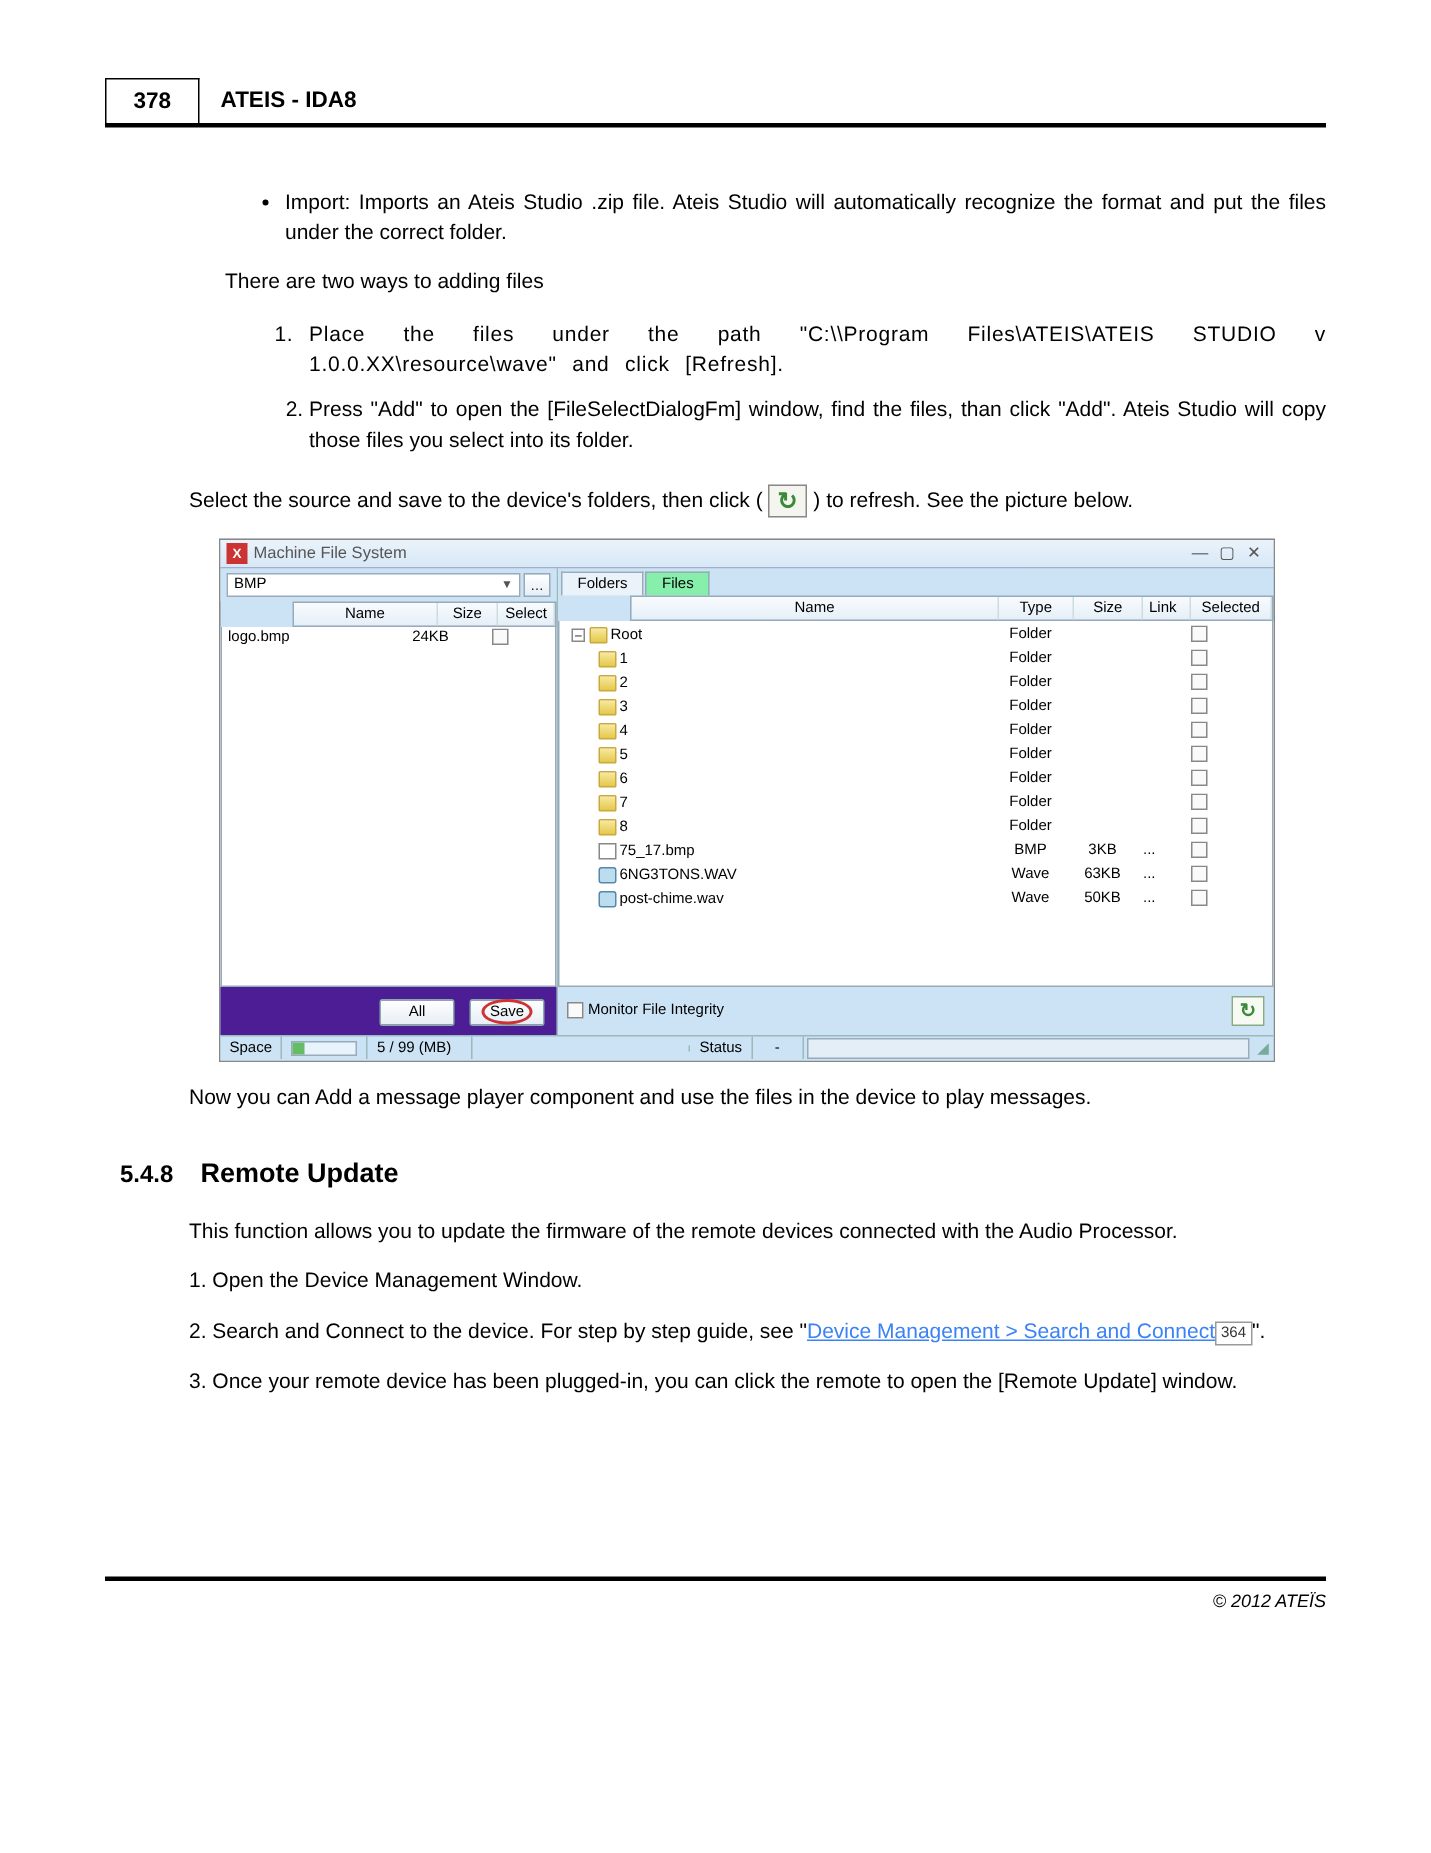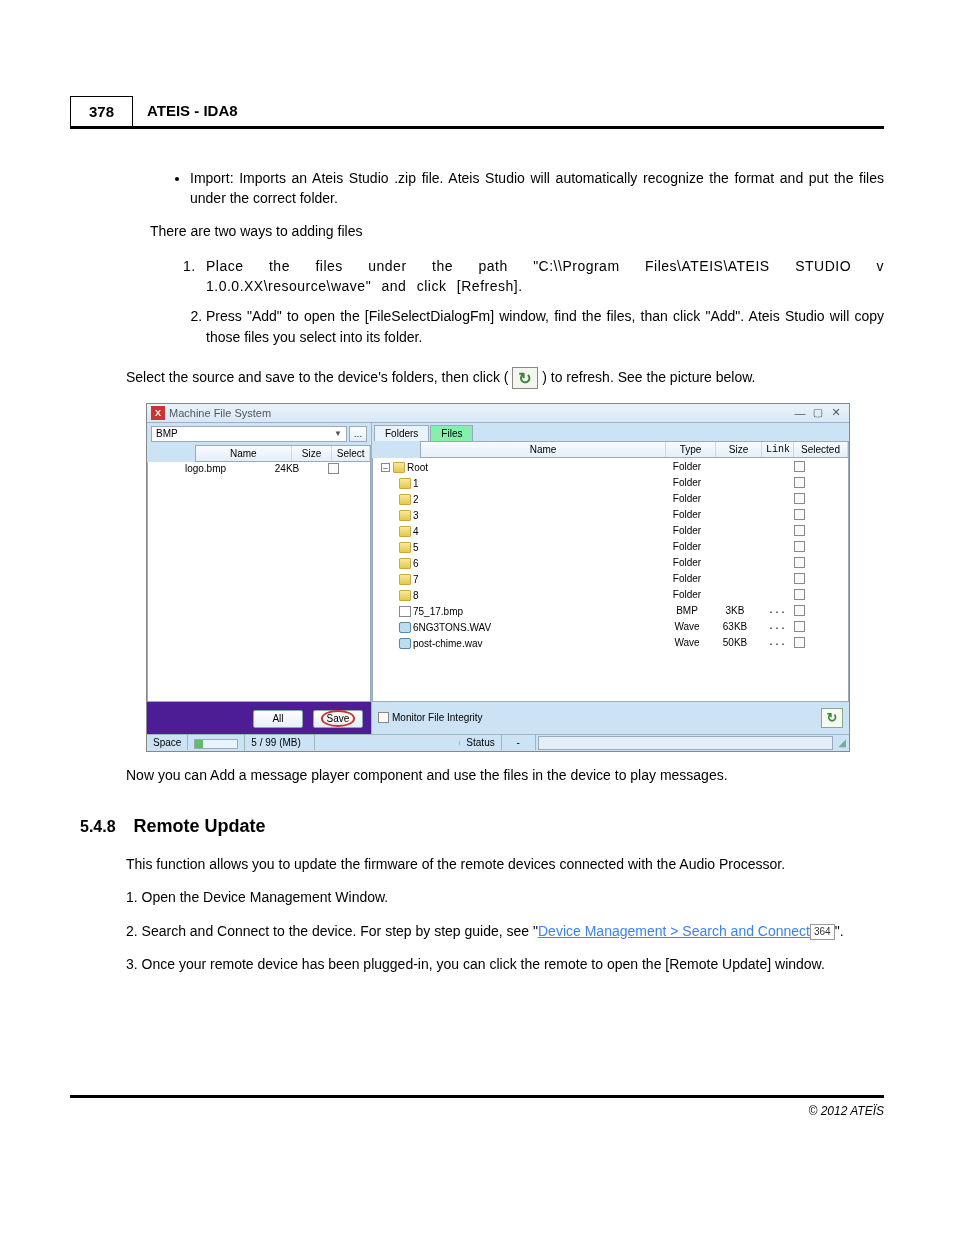--- a/index.html
+++ b/index.html
@@ -6,21 +6,21 @@
   body {
     margin: 0;
     font-family: Arial, Helvetica, sans-serif;
     background: #fff;
     color: #000;
     font-size: 14px;
   }
   .page {
     width: 954px;
     margin: 0 auto;
-    padding: 96px 70px 40px 70px;
+    padding: 52px 70px 40px 70px;
     position: relative;
   }
   .header-bar {
     display: flex;
     align-items: stretch;
     border-bottom: 3px solid #000;
     margin-bottom: 40px;
   }
   .page-num-box {
     border: 1px solid #000;
@@ -213,21 +213,21 @@
     font-style: italic;
     font-size: 12px;
   }
   
   .l-name { width: 115px; text-align: center; }
   .l-size { width: 48px; text-align: center; }
   .l-sel  { width: 44px; text-align: center; }
   .r-name { flex: 1; }
   .r-type { width: 50px; text-align: center; }
   .r-size { width: 46px; text-align: center; }
-  .r-link { width: 32px; text-align: right; font-family: Liberation Mono, monospace; }
+  .r-link { width: 32px; text-align: left; }
   .r-sel  { width: 54px; }
 </style>
 </head>
 <body>
 
 <div class="page">
 
   <div class="header-bar">
     <div class="page-num-box">378</div>
     <div class="doc-title">ATEIS - IDA8</div>
@@ -272,21 +272,21 @@
             </div>
             <div class="small-btn">…</div>
           </div>
           <div class="grid-header">
             <div class="gh l-name">Name</div>
             <div class="gh l-size">Size</div>
             <div class="gh l-sel">Select</div>
           </div>
           <div class="grid-body" id="left-grid">
               <div class="grid-row">
-                <div class="gc l-name" style="text-align:center;">logo.bmp</div>
+                <div class="gc l-name" style="text-align:left;">logo.bmp</div>
                 <div class="gc l-size">24KB</div>
                 <div class="gc l-sel"><span class="chk"></span></div>
               </div>
             </div>
           <div class="left-bottom">
             <div class="flat-btn">All</div>
             <div class="flat-btn">
                 <span class="circled">Save</span>
               </div>
           </div>

